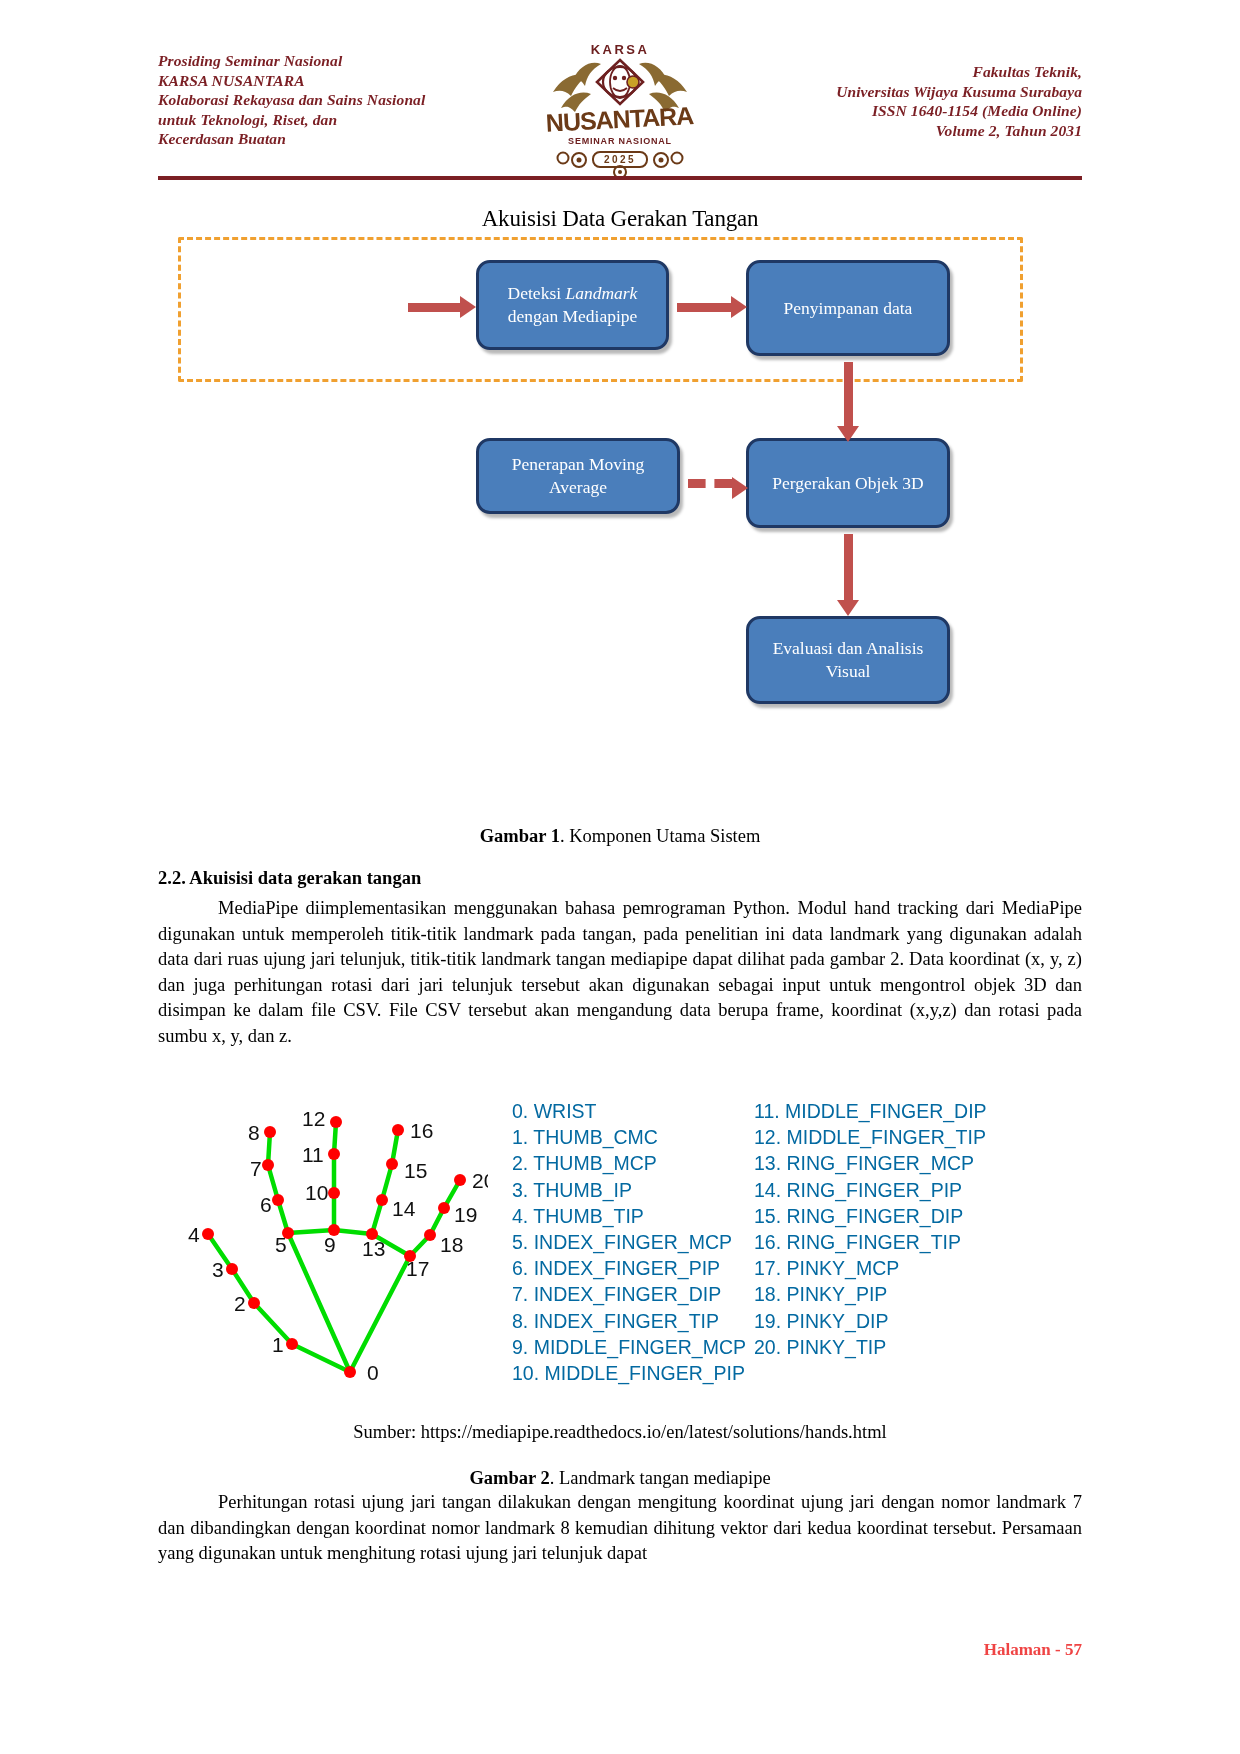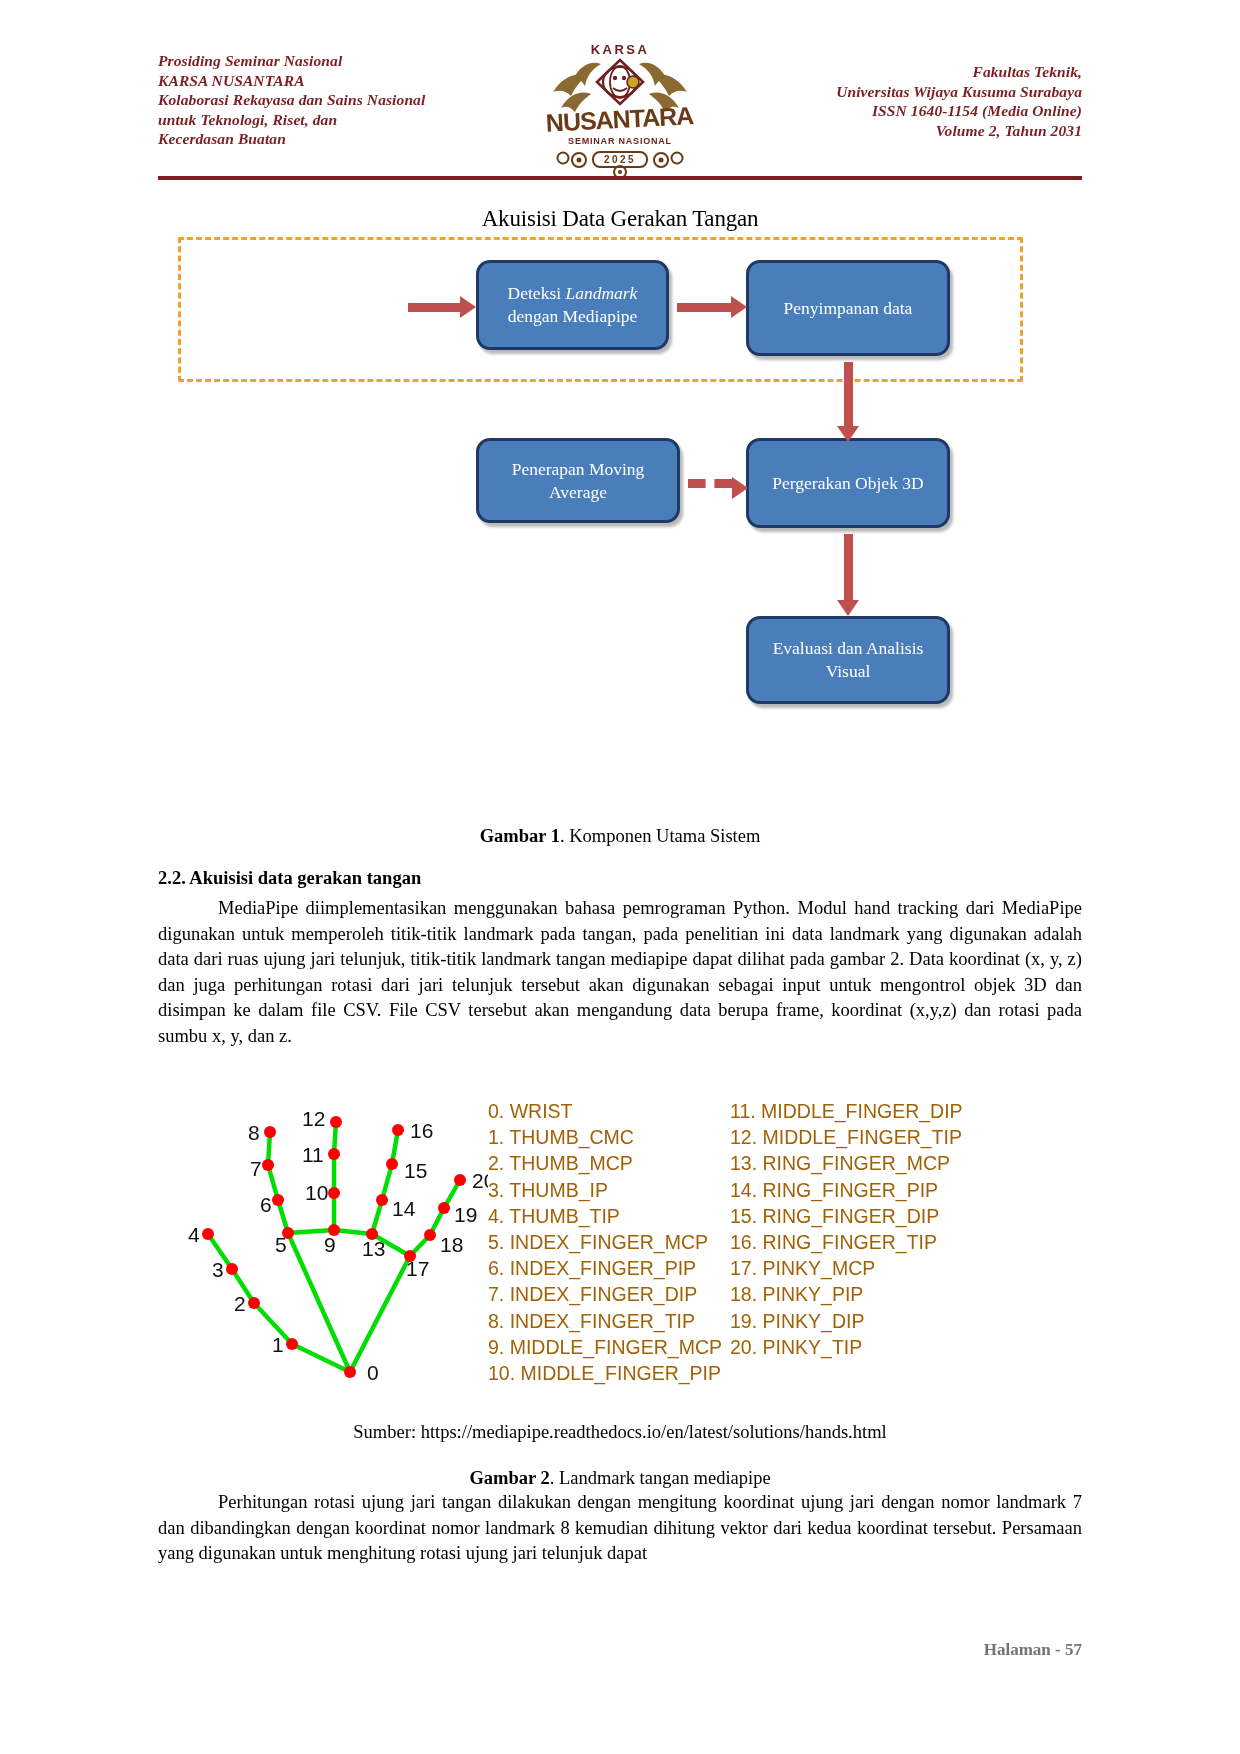--- a/index.html
+++ b/index.html
@@ -55,21 +55,21 @@
     font-size:17.5px; line-height:23px;
     font-family:"Liberation Serif", serif;
     box-shadow:3px 4px 3px rgba(0,0,0,0.28);
     padding:4px 8px; box-sizing:border-box;
   }
   .fbox i { font-style:italic; }
 
   .box-input   { left:38px;  top:60px;  width:204px; height:96px; }
   .box-detect  { left:318px; top:60px;  width:193px; height:90px; }
   .box-store   { left:588px; top:60px;  width:204px; height:96px; }
-  .box-moving  { left:318px; top:238px; width:204px; height:85px; }
+  .box-moving  { left:318px; top:238px; width:204px; height:76px; }
   .box-obj3d   { left:588px; top:238px; width:204px; height:90px; }
   .box-eval    { left:588px; top:416px; width:204px; height:88px; }
 
   
   .arrow-h {
     position:absolute; height:9px; background:#C0504D;
   }
   .arrow-h::after {
     content:""; position:absolute; right:-14px; top:-7px;
     border-left:16px solid #C0504D;
@@ -118,28 +118,29 @@
   }
   .para .ind { display:inline-block; width:60px; }
 
   
   .fig2 { position:absolute; left:158px; top:1090px; width:924px; height:300px; }
   .hand-svg { position:absolute; left:10px; top:0px; }
   .lm-list {
     position:absolute; top:8px;
     font-family:"Liberation Sans", sans-serif;
     font-size:19.5px; line-height:26.2px;
-    color:#a16207;
+    color:#0369a1;
+    margin-left:24px;
   }
   .lm-col-a { left:330px; }
   .lm-col-b { left:572px; }
 
   .footer {
     position:absolute; left:158px; top:1640px; width:924px;
-    text-align:right; color:#737373;
+    text-align:right; color:#ef4444;
     font-weight:bold; font-size:17px;
     font-family:"Liberation Serif", serif;
   }
 </style>
 </head>
 <body>
 
 <div class="page">
 
   <div class="header">

